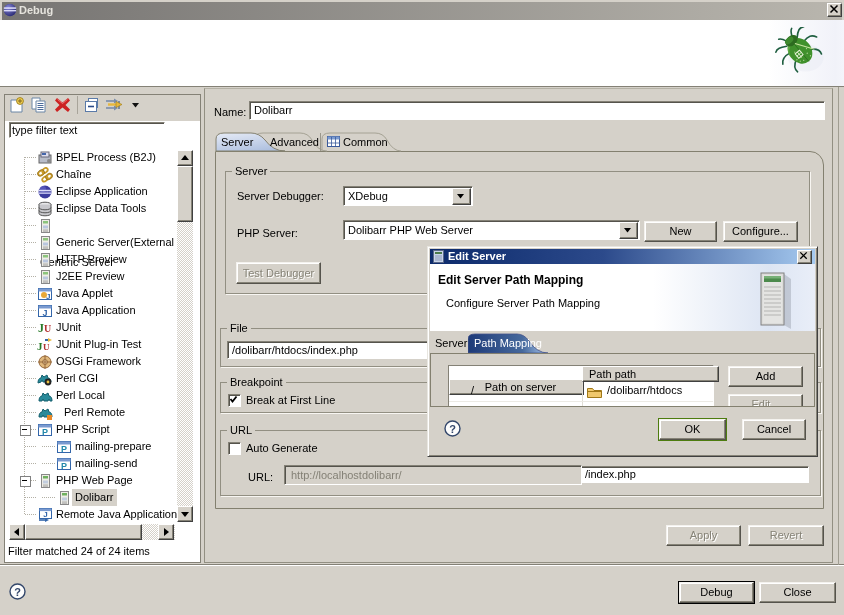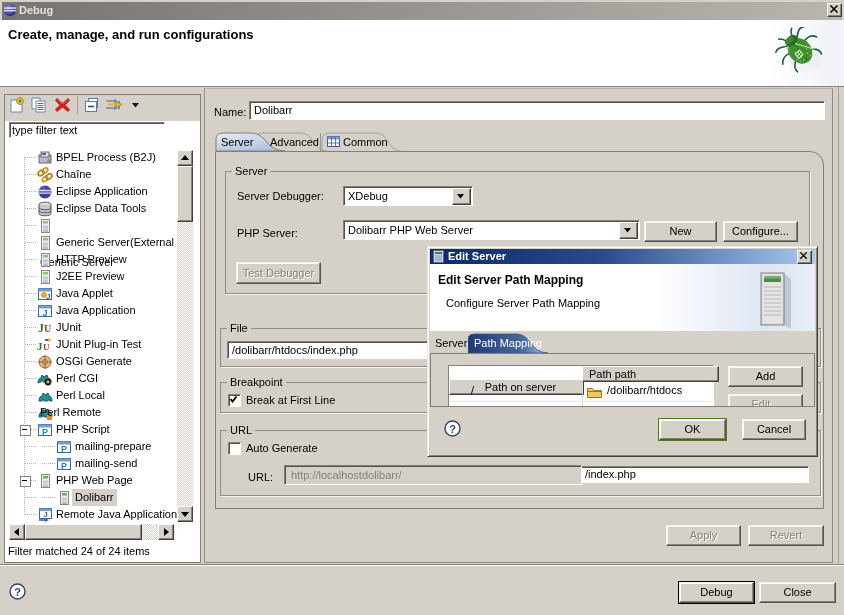--- a/index.html
+++ b/index.html
@@ -32,21 +32,20 @@
       </defs>
 </svg>
 <div class="abs" style="left:19px;top:4px;font-weight:bold;font-size:11px;color:#e5e3dd">Debug</div>
 <div class="abs raised" style="left:827px;top:3px;width:13px;height:12px">
  <svg width="12" height="10" viewBox="0 0 12 10">
         <path d="M2.5 1.5 L9.5 8.5 M9.5 1.5 L2.5 8.5" stroke="#000" stroke-width="1.5"></path>
       </svg>
 </div>
 
 <div class="abs" style="left:0;top:20px;width:844px;height:66px;background:linear-gradient(90deg,#ffffff 0%,#ffffff 91%,#f1f2f9 99%,#f4f5fb 100%)"></div>
-<div class="abs" style="left:8px;top:27px;font-weight:bold;font-size:13px">Create, manage, and run configurations</div>
 
 <svg class="abs" style="left:772px;top:27px" width="58" height="52" viewBox="0 0 72 64">
  <ellipse cx="42" cy="38" rx="22" ry="17" fill="#e6e8f2" opacity="0.4"></ellipse>
  <g transform="rotate(-40 34 30)">
   <g stroke="#1f5e40" stroke-width="2" fill="none" stroke-linecap="round">
    <path d="M26 15 C 19 11, 15 9, 11 12"></path>
    <path d="M24 24 C 15 22, 11 24, 8 29"></path>
    <path d="M25 35 C 17 39, 15 43, 16 48"></path>
    <path d="M43 15 C 49 9, 53 7, 58 10"></path>
    <path d="M46 24 C 55 22, 59 24, 62 30"></path>
@@ -177,36 +176,36 @@
       <div class="trow" style="left:52px;top:225px;">JUnit</div>
       <div class="abs dots-h" style="left:21px;top:250px;width:12px"></div>
       <svg class="ticon" style="left:33px;top:243px" width="16" height="16">
         <use href="#i-jup"></use>
       </svg>
       <div class="trow" style="left:52px;top:242px;">JUnit Plug-in Test</div>
       <div class="abs dots-h" style="left:21px;top:267px;width:12px"></div>
       <svg class="ticon" style="left:33px;top:260px" width="16" height="16">
         <use href="#i-osgi"></use>
       </svg>
-      <div class="trow" style="left:52px;top:259px;">OSGi Generate</div>
+      <div class="trow" style="left:52px;top:259px;">OSGi Framework</div>
       <div class="abs dots-h" style="left:21px;top:284px;width:12px"></div>
       <svg class="ticon" style="left:33px;top:277px" width="16" height="16">
         <use href="#i-camelg"></use>
       </svg>
       <div class="trow" style="left:52px;top:276px;">Perl CGI</div>
       <div class="abs dots-h" style="left:21px;top:301px;width:12px"></div>
       <svg class="ticon" style="left:33px;top:294px" width="16" height="16">
         <use href="#i-camel"></use>
       </svg>
       <div class="trow" style="left:52px;top:293px;">Perl Local</div>
       <div class="abs dots-h" style="left:21px;top:318px;width:12px"></div>
       <svg class="ticon" style="left:33px;top:311px" width="16" height="16">
         <use href="#i-camelr"></use>
       </svg>
-      <div class="trow" style="left:36px;top:310px;">Perl Remote</div>
+      <div class="trow" style="left:60px;top:310px;">Perl Remote</div>
       <div class="abs dots-h" style="left:21px;top:335px;width:12px"></div>
       <div class="abs" style="left:16px;top:331px;width:9px;height:9px;background:#fff;border:1px solid #808080"></div>
       <div class="abs" style="left:18px;top:335px;width:5px;height:1px;background:#000"></div>
       <svg class="ticon" style="left:33px;top:328px" width="16" height="16">
         <use href="#i-pwin"></use>
       </svg>
       <div class="trow" style="left:52px;top:327px;">PHP Script</div>
       <div class="abs dots-h" style="left:21px;top:352px;width:12px"></div>
       <div class="abs dots-h" style="left:38px;top:352px;width:13px"></div>
       <svg class="ticon" style="left:52px;top:345px" width="16" height="16">

